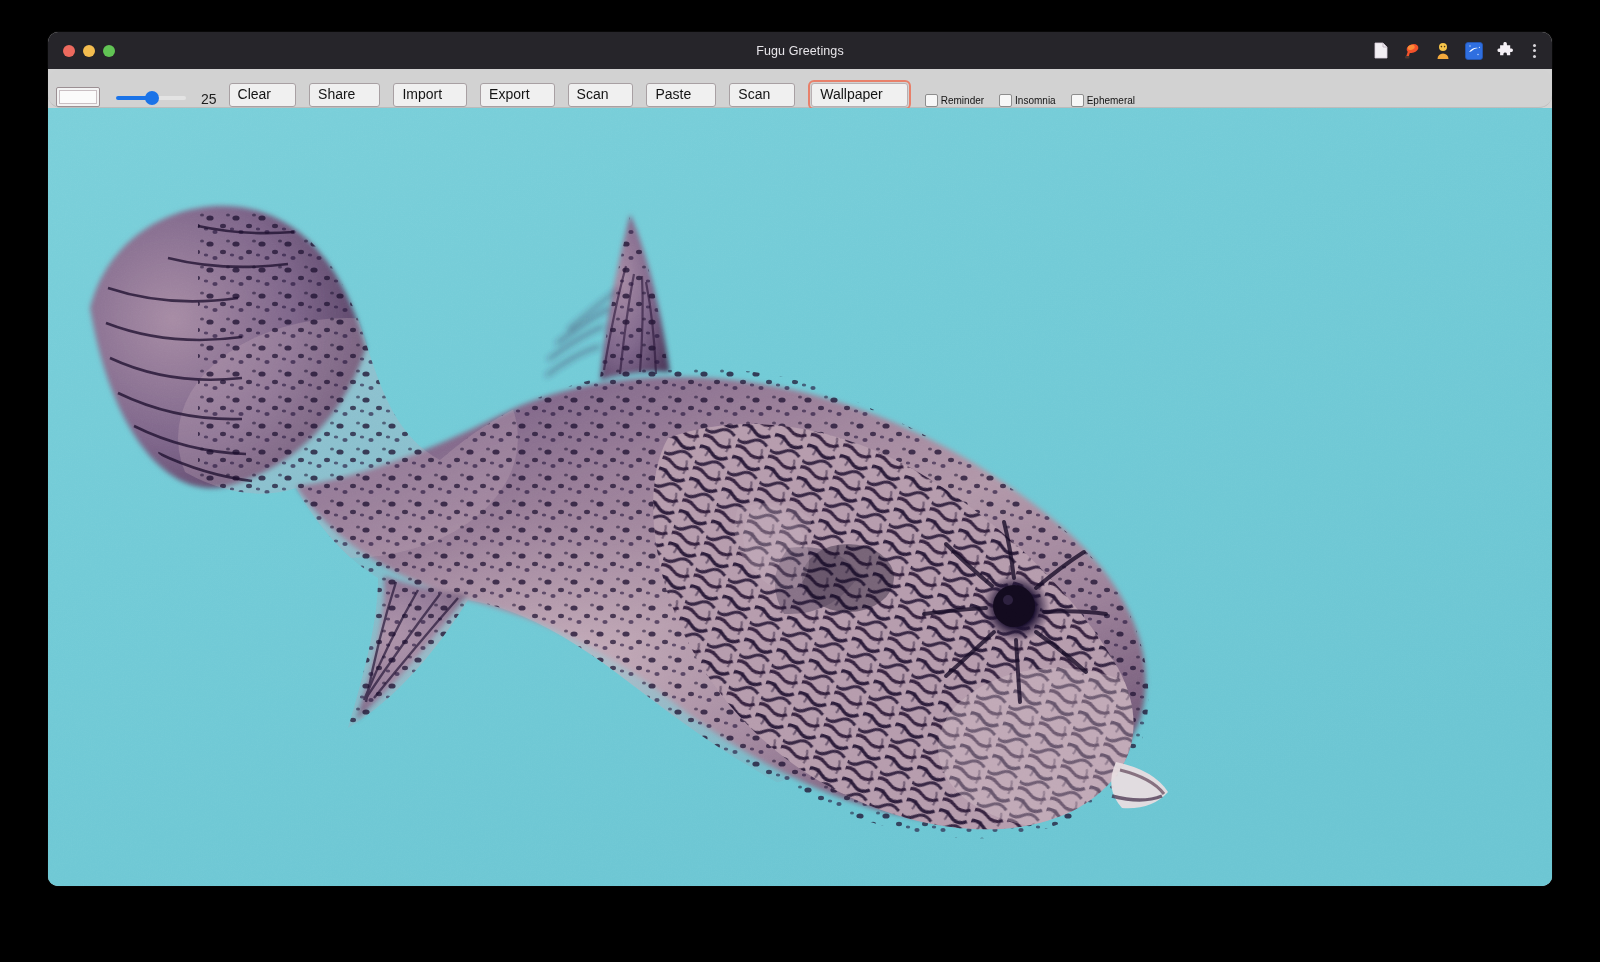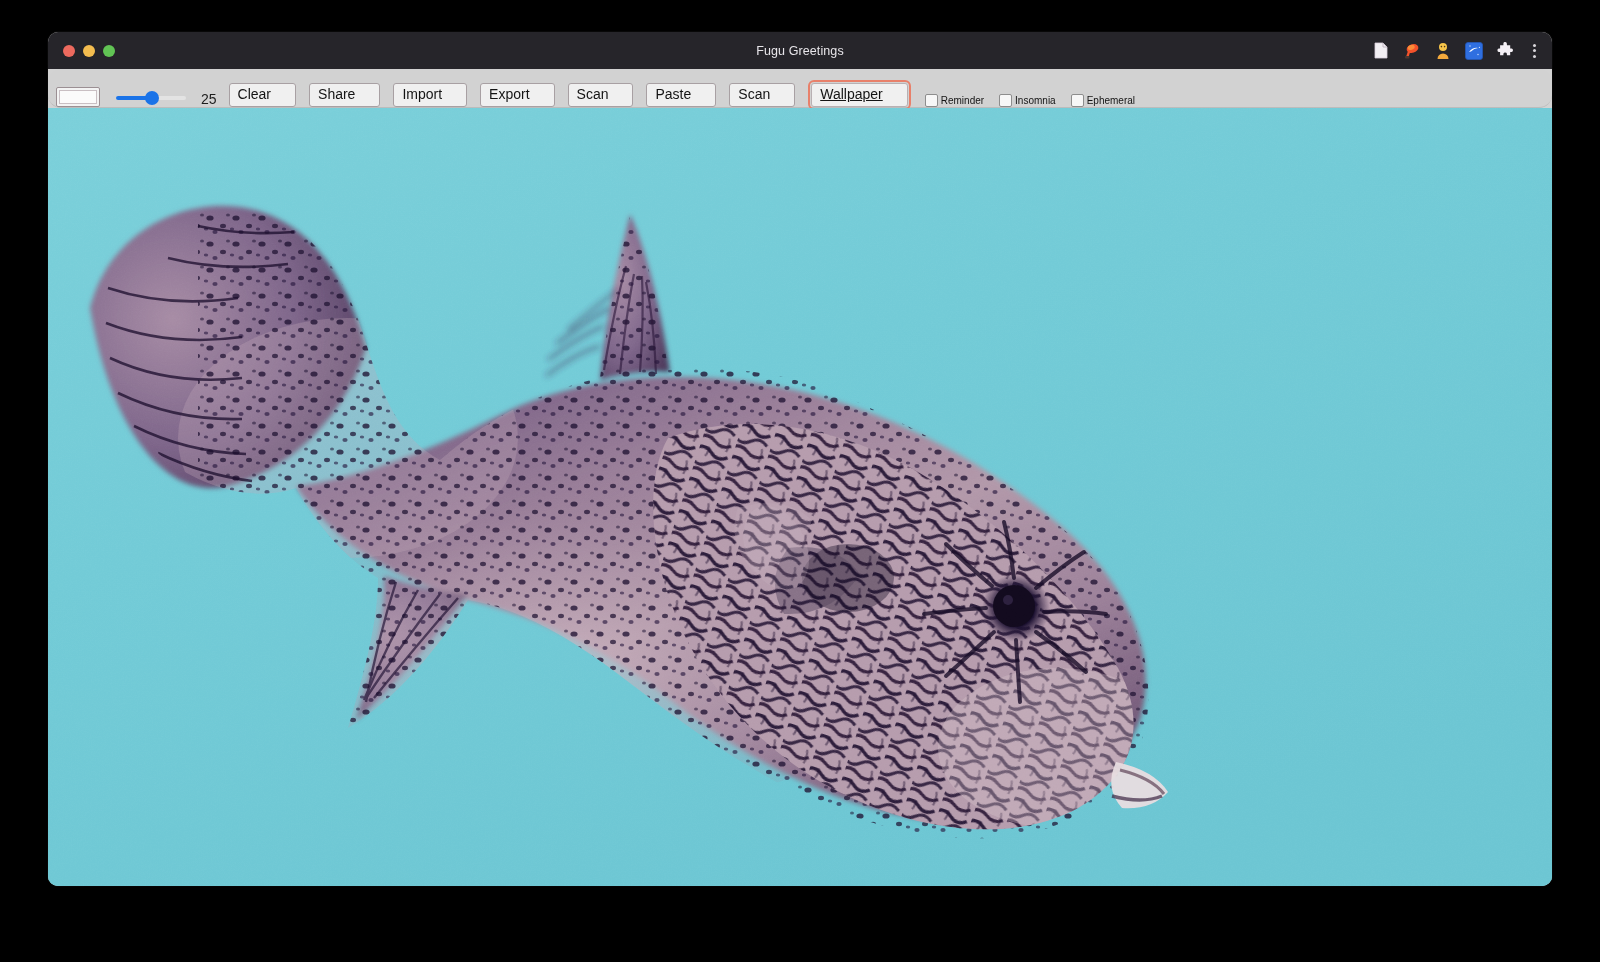--- a/index.html
+++ b/index.html
@@ -184,21 +184,20 @@
     flex: 0 0 auto;
     cursor: default;
     white-space: nowrap;
   }
   .tb-button.focused {
     outline: 2px solid #e8806a;
     outline-offset: 1px;
     border-color: #b8b0b3;
     margin-right: 11px;
     margin-left: 3px;
-    text-decoration: underline;
   }
 
   .tb-checkbox-wrap {
     display: flex;
     align-items: center;
     gap: 3px;
     margin-right: 9px;
     flex: 0 0 auto;
   }
   .tb-checkbox {

